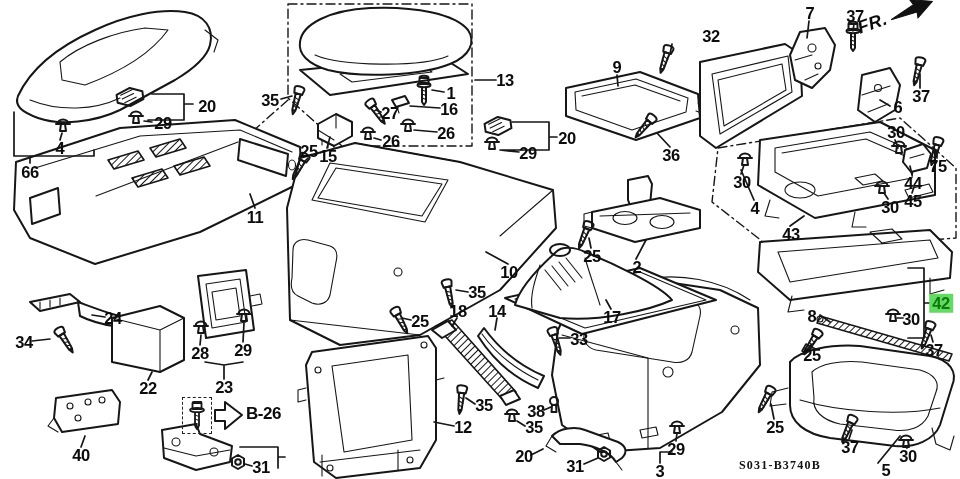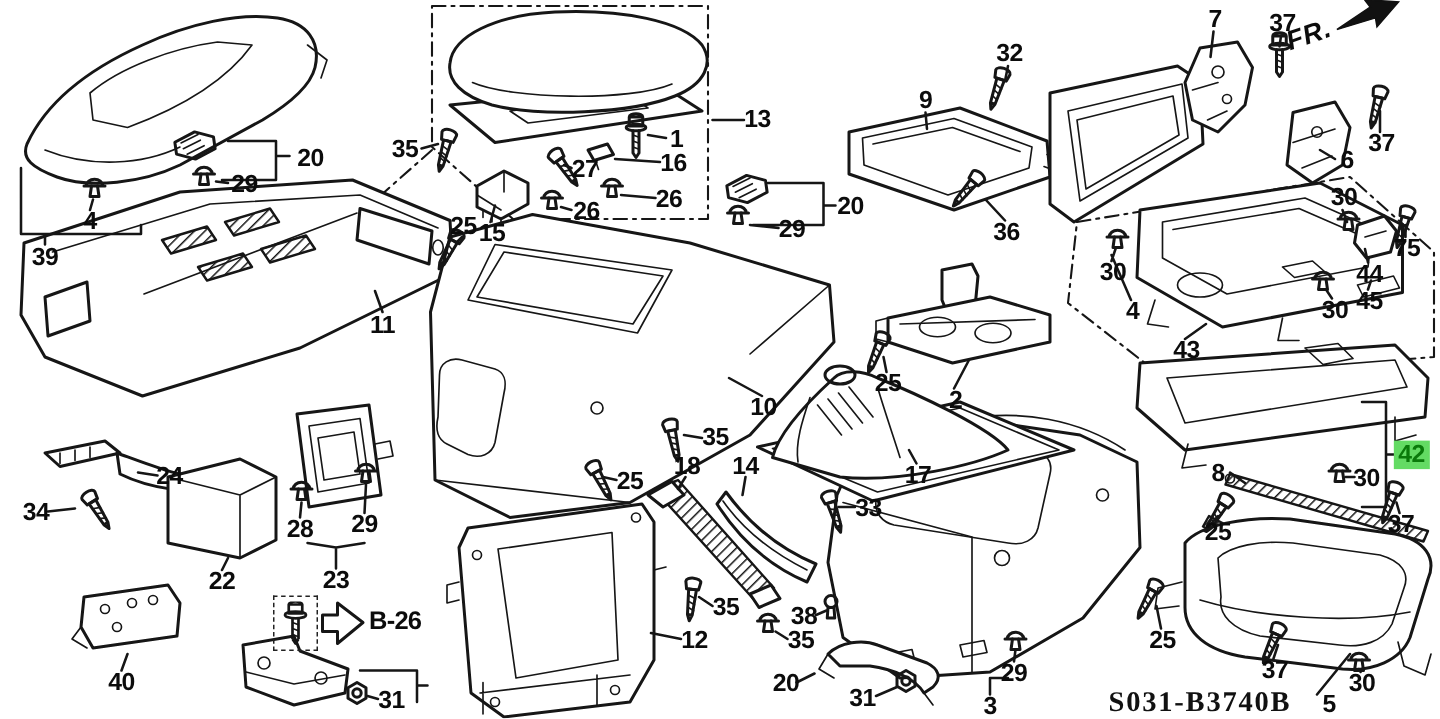--- a/index.html
+++ b/index.html
@@ -19,21 +19,21 @@
   .part-label.hl{background:var(--hl-bg,#63db63);color:var(--hl-fg,#0a7a0a);padding:1px 3px;}
   .fr{position:absolute;left:858px;top:16px;display:flex;align-items:center;gap:3px;
       transform:rotate(-19deg);transform-origin:left center;}
   .fr span{font-weight:bold;font-style:italic;font-size:18px;color:#0c0c0c;letter-spacing:0.5px;}
   .b26{position:absolute;left:182px;top:394px;width:110px;height:44px;}
   .b26 .box{position:absolute;left:0;top:3px;width:28px;height:35px;border:1.6px dashed #222;}
   .b26 .box svg{position:absolute;left:3px;top:3px;}
   .b26 .arr{position:absolute;left:32px;top:6px;}
   .b26 .lbl{position:absolute;left:64px;top:10px;font-weight:bold;font-size:17px;color:#0c0c0c;letter-spacing:-0.5px;}
   .code{position:absolute;left:739px;top:458px;font-family:"Liberation Serif",serif;
-      font-weight:bold;font-size:19px;letter-spacing:1.2px;color:#111;}
+      font-weight:bold;font-size:12px;letter-spacing:1.2px;color:#111;}
 </style>
 </head>
 <body>
 
 <div id="stage">
 
   <svg id="art" width="960" height="479" viewBox="0 0 960 479">
     <defs>
       <pattern id="ht" width="5" height="5" patternUnits="userSpaceOnUse" patternTransform="rotate(45)">
         <line x1="0" y1="0" x2="0" y2="5" stroke="#222" stroke-width="1"></line>
@@ -346,38 +346,38 @@
       M803,354 L812,344
       M933,342 L931,335
       M774,419 L771,404
       M849,439 L852,430
       M907,448 L906,446
       M878,463 L900,436
       M933,303 L924,303 M924,268 L924,338 M924,268 L908,268 M924,338 L908,338"></path>
   </svg>
 
   <div id="label-layer">
-      <span class="part-label" style="left: 30px; top: 172px;">39</span>
+      <span class="part-label" style="left: 30px; top: 172px;">66</span>
       <span class="part-label" style="left: 60px; top: 148px;">4</span>
       <span class="part-label" style="left: 163px; top: 123px;">29</span>
       <span class="part-label" style="left: 207px; top: 106px;">20</span>
       <span class="part-label" style="left: 255px; top: 217px;">11</span>
       <span class="part-label" style="left: 270px; top: 100px;">35</span>
       <span class="part-label" style="left: 309px; top: 151px;">25</span>
       <span class="part-label" style="left: 328px; top: 156px;">15</span>
       <span class="part-label" style="left: 390px; top: 113px;">27</span>
       <span class="part-label" style="left: 391px; top: 141px;">26</span>
       <span class="part-label" style="left: 446px; top: 133px;">26</span>
       <span class="part-label" style="left: 449px; top: 109px;">16</span>
       <span class="part-label" style="left: 451px; top: 93px;">1</span>
       <span class="part-label" style="left: 505px; top: 80px;">13</span>
       <span class="part-label" style="left: 528px; top: 153px;">29</span>
       <span class="part-label" style="left: 567px; top: 138px;">20</span>
       <span class="part-label" style="left: 617px; top: 67px;">9</span>
-      <span class="part-label" style="left: 673px; top: 36px;">32</span>
+      <span class="part-label" style="left: 711px; top: 36px;">32</span>
       <span class="part-label" style="left: 671px; top: 155px;">36</span>
       <span class="part-label" style="left: 810px; top: 13px;">7</span>
       <span class="part-label" style="left: 855px; top: 16px;">37</span>
       <span class="part-label" style="left: 921px; top: 96px;">37</span>
       <span class="part-label" style="left: 898px; top: 107px;">6</span>
       <span class="part-label" style="left: 896px; top: 132px;">30</span>
       <span class="part-label" style="left: 938px; top: 166px;">75</span>
       <span class="part-label" style="left: 913px; top: 183px;">44</span>
       <span class="part-label" style="left: 913px; top: 201px;">45</span>
       <span class="part-label" style="left: 890px; top: 207px;">30</span>

